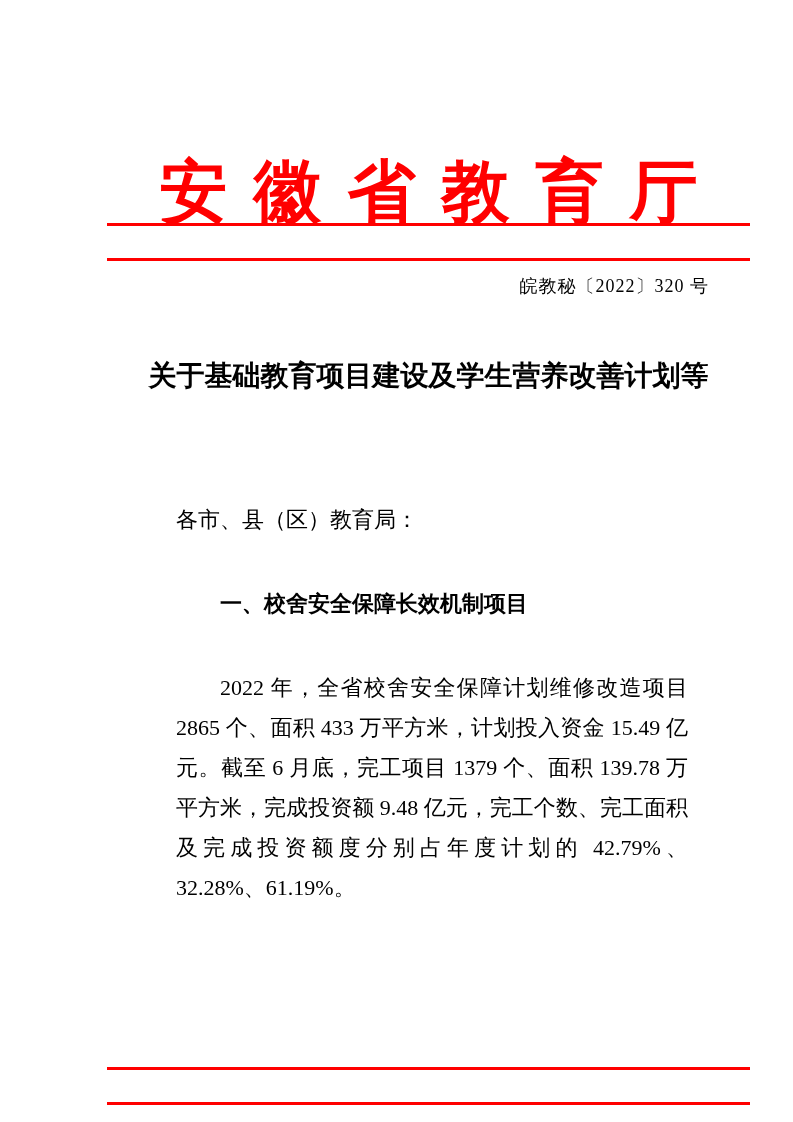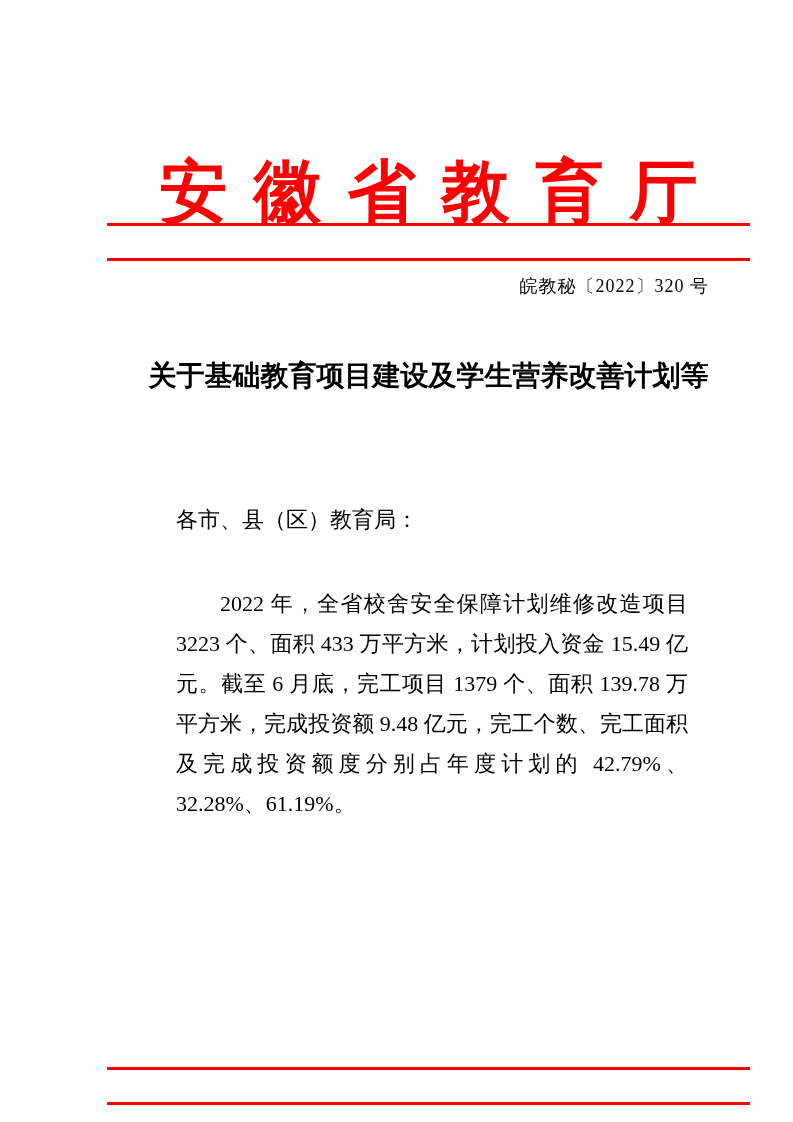--- a/index.html
+++ b/index.html
@@ -91,18 +91,19 @@
   <div class="double-rule rule-top"></div>
 
   <div class="doc-number">皖教秘〔2022〕320 号</div>
 
   <div class="doc-title">
     <div>关于基础教育项目建设及学生营养改善计划等</div>
   </div>
 
   <div class="body-text">
     <p>各市、县（区）教育局：</p>
-    <p class="indent">2022 年，全省校舍安全保障计划维修改造项目 3223 个、面积 433 万平方米，计划投入资金 15.49 亿元。截至 6 月底，完工项目 1379 个、面积 139.78 万平方米，完成投资额 9.48 亿元，完工个数、完工面积及完成投资额度分别占年度计划的 42.79%、32.28%、61.19%。</p>
+    <p class="section-heading">一、校舍安全保障长效机制项目</p>
+    <p class="indent">2022 年，全省校舍安全保障计划维修改造项目 2865 个、面积 433 万平方米，计划投入资金 15.49 亿元。截至 6 月底，完工项目 1379 个、面积 139.78 万平方米，完成投资额 9.48 亿元，完工个数、完工面积及完成投资额度分别占年度计划的 42.79%、32.28%、61.19%。</p>
   </div>
 
   <div class="double-rule rule-bottom"></div>
 
 </div>
 
 </body></html>

